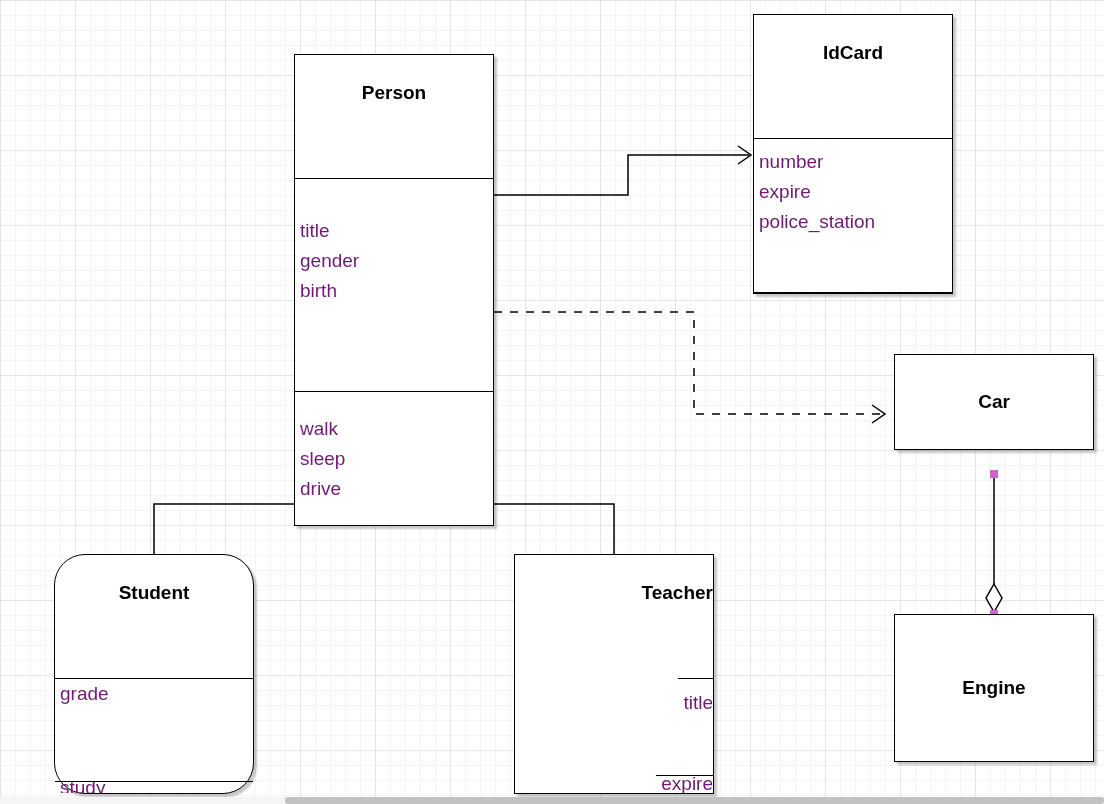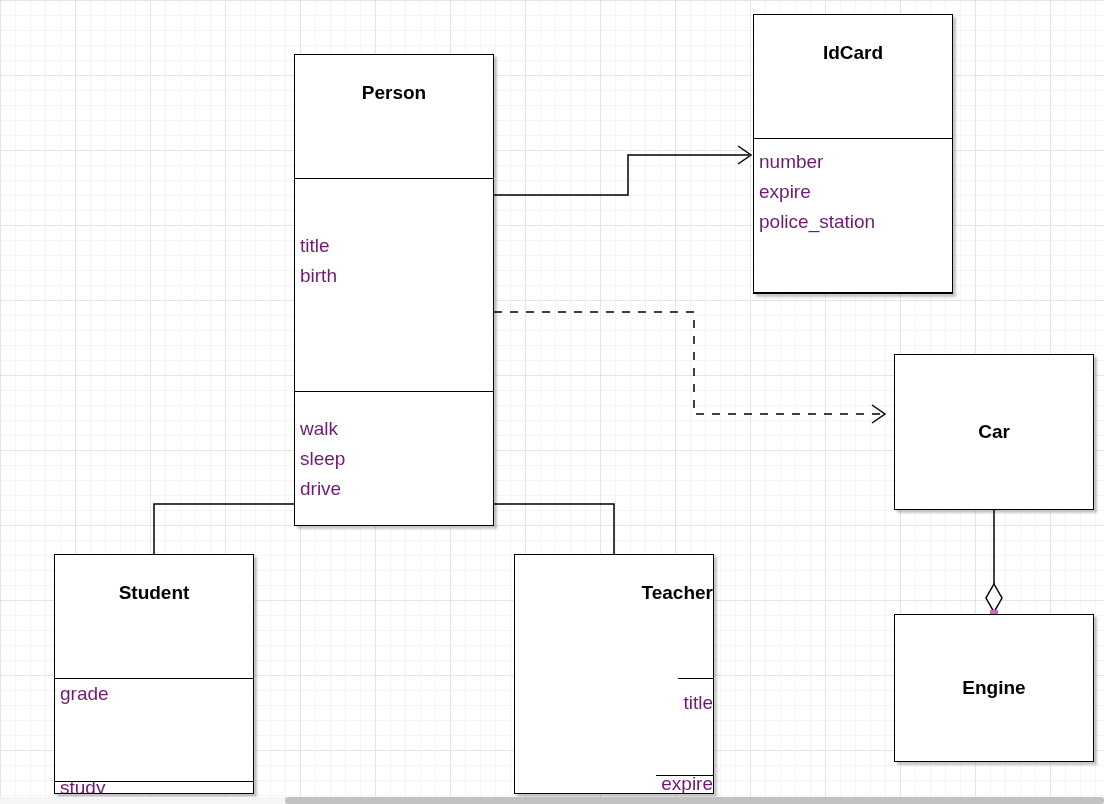--- a/index.html
+++ b/index.html
@@ -115,48 +115,49 @@
       <path d="M994 584 L1002 598 L994 612 L986 598 Z" fill="#fff" stroke="#000" stroke-width="1.5"></path>
       <rect x="990" y="470" width="8" height="8" fill="#cc66cc"></rect>
       <rect x="990" y="610" width="8" height="8" fill="#cc66cc"></rect>
     </g>
   </svg>
 
   <div class="uml-class" style="left:294px; top:54px; width:200px; height:472px;">
     <div class="uml-title" style="height:75px;">Person</div>
     <div class="uml-section" style="height:165px;">
       <div>title</div>
+      <div>gender</div>
       <div>birth</div>
     </div>
     <div class="uml-section" style="flex:1 1 auto;">
       <div>walk</div>
       <div>sleep</div>
       <div>drive</div>
     </div>
   </div>
 
   <div class="uml-class" style="left:753px; top:14px; width:200px; height:280px;">
     <div class="uml-title" style="height:75px;">IdCard</div>
     <div class="uml-section" style="height:165px;">
       <div>number</div>
       <div>expire</div>
       <div>police_station</div>
     </div>
     <div class="uml-section" style="flex:1 1 auto;"></div>
   </div>
 
-  <div class="uml-class" style="left:894px; top:354px; width:200px; height:156px;">
+  <div class="uml-class" style="left:894px; top:354px; width:200px; height:96px;">
     <div class="uml-title-only">Car</div>
   </div>
 
   <div class="uml-class" style="left:894px; top:614px; width:200px; height:148px;">
     <div class="uml-title-only">Engine</div>
   </div>
 
-  <div class="uml-class" style="left:54px; top:554px; width:200px; height:240px;">
+  <div class="uml-class" style="left:54px; top:554px; width:200px; height:240px;border-radius:31px;">
     <div class="uml-title" style="height:75px;">Student</div>
     <div class="uml-section" style="height:85px;">
       <div>grade</div>
     </div>
     <div class="uml-section" style="flex:1 1 auto;margin-top:24px;">
       <div>study</div>
     </div>
   </div>
 
   <div class="uml-class" style="left:514px; top:554px; width:200px; height:240px;align-items:flex-end;">

